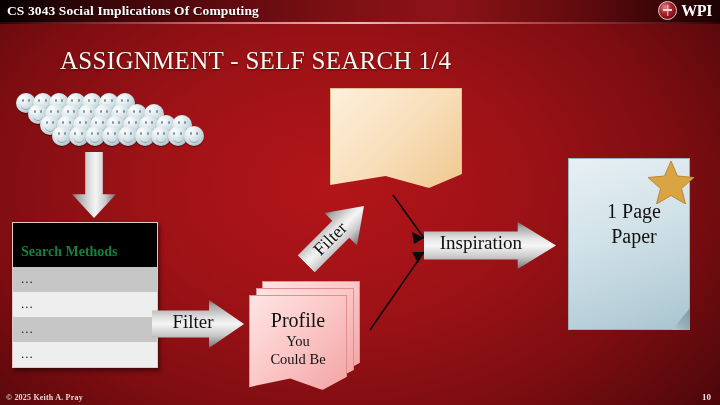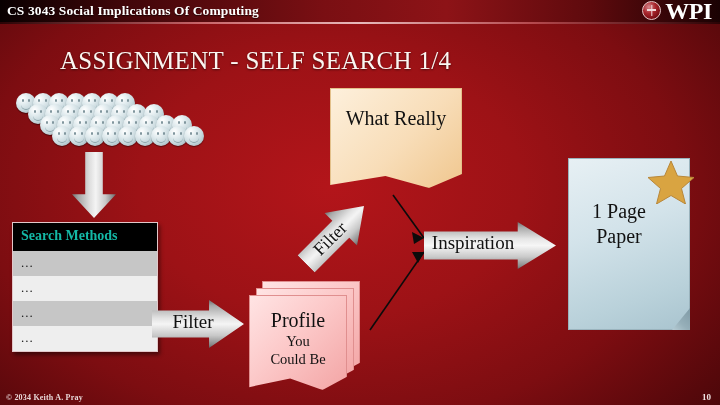--- a/index.html
+++ b/index.html
@@ -33,21 +33,21 @@
   #wpi-logo{
     position:absolute;right:8px;top:1px;
     display:flex;align-items:center;gap:4px;
   }
   #wpi-seal{width:17px;height:17px;border-radius:50%;
     background:radial-gradient(circle at 35% 30%,#d7888e 0%,#a8252c 40%,#7d0f15 72%,#4c070a 100%);
     border:1.2px solid #e9c6c8;position:relative;}
   #wpi-seal:after{content:"";position:absolute;left:50%;top:18%;width:1.4px;height:62%;
     background:#f0d9da;transform:translateX(-50%);}
   #wpi-seal:before{content:"";position:absolute;left:22%;top:42%;width:56%;height:1.4px;background:#f0d9da;}
-  #wpi-word{font-family:"Liberation Serif", serif;font-weight:bold;font-size:24px;
+  #wpi-word{font-family:"Liberation Serif", serif;font-weight:bold;font-size:16px;
     color:#ffffff;letter-spacing:-.4px;line-height:18px;}
 
   
   #slidetitle{
     position:absolute;left:60px;top:47px;
     font-family:"Liberation Serif", serif;
     font-size:25px;color:#fbf6f1;font-weight:normal;
     letter-spacing:.3px;white-space:nowrap;
     text-shadow:0 1px 2px rgba(0,0,0,.55);
   }
@@ -72,22 +72,22 @@
   }
 
   
   #searchtable{
     position:absolute;left:12px;top:222px;width:146px;
     border:1.4px solid #e3c7c9;
     box-shadow:2px 3px 4px rgba(0,0,0,.45);
     box-sizing:border-box;
   }
   #tablehead{
-    background:#000000;color:#14b8a6;font-weight:bold;font-size:14px;
-    line-height:17px;padding:4px 8px 7px 8px;
+    background:#000000;color:#15803d;font-weight:bold;font-size:14px;
+    line-height:17px;padding:20px 8px 7px 8px;
     font-family:"Liberation Serif", serif;
   }
   .trow{
     font-size:13px;color:#1b1b1b;padding:4px 8px 5px 8px;
     font-family:"Liberation Serif", serif;letter-spacing:1px;
   }
   .trow.a{background:#c6c6c6;}
   .trow.b{background:#eeeeee;}
 
   
@@ -156,40 +156,40 @@
   #connectors{position:absolute;left:0;top:0;width:720px;height:405px;pointer-events:none;}
 
   
   #inspiration{
     position:absolute;left:424px;top:222px;width:132px;height:47px;
     clip-path:polygon(0% 20%,71% 20%,71% 0%,100% 50%,71% 100%,71% 80%,0% 80%);
     background:linear-gradient(to bottom,#6f6f6f 0%,#aaaaaa 12%,#e6e6e6 36%,#f6f6f6 50%,#cacaca 74%,#8a8a8a 94%,#636363 100%);
     filter:drop-shadow(1.5px 2px 1.5px rgba(0,0,0,.55));
   }
   #inspirationlabel{
-    position:absolute;left:424px;top:232px;width:98px;text-align:center;
+    position:absolute;left:424px;top:232px;width:98px;text-align:right;
     font-family:"Liberation Serif", serif;font-size:19px;color:#111;
   }
 
   
   #paper{
     position:absolute;left:568px;top:158px;width:122px;height:172px;
     background:linear-gradient(160deg,#e7f0f4 0%,#d3e3ea 40%,#b9d1da 78%,#a9c4cf 100%);
     border:1px solid #9ab3bd;
     box-shadow:2px 3px 5px rgba(0,0,0,.45);
     clip-path:polygon(0% 0%,100% 0%,100% 88%,88% 100%,0% 100%);
     box-sizing:border-box;
   }
   #paperfold{
     position:absolute;left:672px;top:308px;width:18px;height:22px;
     background:linear-gradient(225deg,#7f9aa5 0%,#96afb9 60%,#b6ccd4 100%);
     clip-path:polygon(100% 0%,100% 100%,0% 100%);
   }
   #paperlabel{
-    position:absolute;left:553px;top:199px;width:132px;text-align:center;
+    position:absolute;left:568px;top:199px;width:132px;text-align:center;
     font-family:"Liberation Serif", serif;font-size:20px;line-height:25px;color:#111;
   }
   #star{position:absolute;left:648px;top:160px;width:46px;height:44px;}
 
   
   #copyright{
     position:absolute;left:6px;bottom:3px;
     font-family:"Liberation Serif", serif;font-weight:bold;
     font-size:8px;color:#e8d7d7;letter-spacing:.2px;
   }
@@ -400,21 +400,20 @@
   <div class="pdoc docshape" id="pd2"></div>
   <div class="pdoc docshape" id="pd3"></div>
   <div id="profilelabel">
     <span class="big">Profile</span>
     <span class="sm">You</span>
     <span class="sm">Could Be</span>
   </div>
 
   <div id="whatbox" class="docshape"></div>
   <div id="whatlabel">
-    <span class="big">What Really</span>
   </div>
 
   <div id="filter2wrap">
     <div id="filter2"></div>
     <div id="filter2label">Filter</div>
   </div>
 
   <svg id="connectors" viewBox="0 0 720 405">
     <line x1="393" y1="195" x2="424" y2="238" stroke="#0b0b0b" stroke-width="1.6"></line>
     <polygon points="424,238 412,232 414,244" fill="#0b0b0b"></polygon>
@@ -428,16 +427,16 @@
   <div id="paper"></div>
   <div id="paperfold"></div>
   <svg id="star" viewBox="0 0 46 44">
     <polygon points="23,1 29.5,16 46,17.5 33.5,28.5 37.5,44 23,35.5 8.5,44 12.5,28.5 0,17.5 16.5,16" fill="#d9a441" stroke="#b8873a" stroke-width="1"></polygon>
   </svg>
   <div id="paperlabel">
     <span>1 Page</span><br>
     <span>Paper</span>
   </div>
 
-  <div id="copyright">© 2034 Keith A. Pray</div>
+  <div id="copyright">© 2025 Keith A. Pray</div>
   <div id="pagenum">10</div>
 
 </div>
 
 </body></html>

